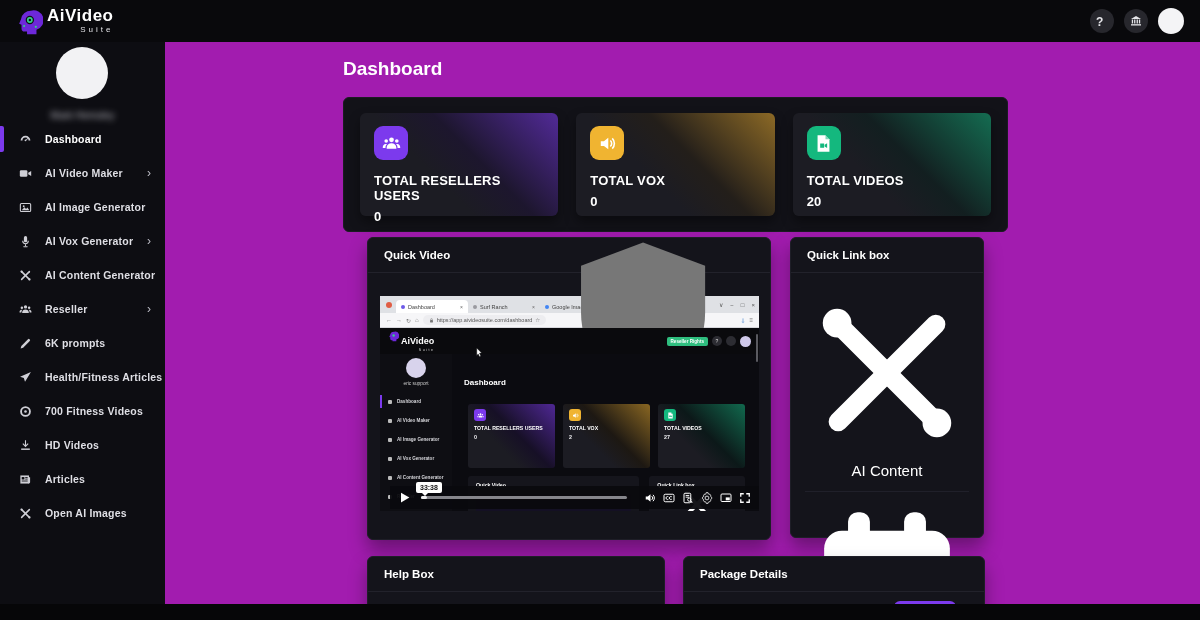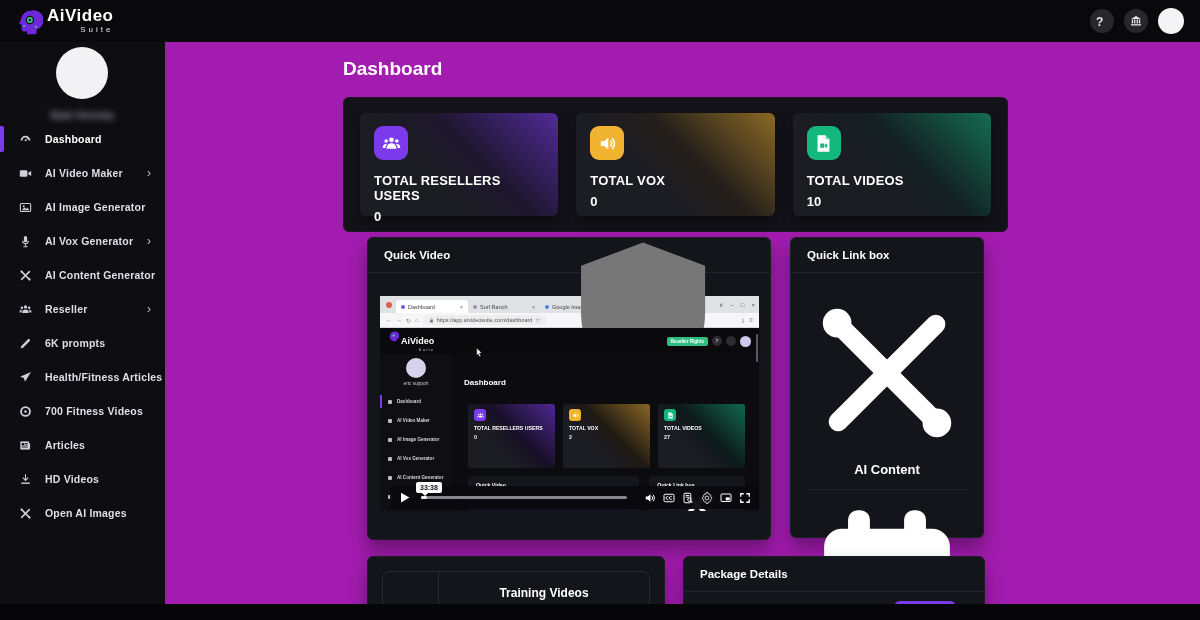--- a/index.html
+++ b/index.html
@@ -133,21 +133,21 @@
   .tooltip{position:absolute;left:36px;bottom:18px;background:#fff;color:#111;font-size:7px;font-weight:700;
     padding:2px 4px;border-radius:2px;z-index:12}
   .tooltip:after{content:"";position:absolute;left:6px;bottom:-3px;border:3px solid transparent;border-top-color:#fff;border-bottom:0}
 
   
   .ql-panel{left:790px;top:237px;width:194px;height:301px}
   .ql-body{padding:8px 14px}
   .qlink{display:block;text-align:center;padding:10px 0 12px;cursor:pointer;border-bottom:1px solid #20202a}
   .qlink:last-child{border-bottom:none}
   .ql-ic{width:22px;height:22px;margin:0 auto;color:#fff}
-  .ql-lb{margin-top:7px;font-size:13px;font-weight:700;color:#fff}
+  .ql-lb{margin-top:7px;font-size:15px;font-weight:400;color:#fff}
 
   
   .help-panel{left:367px;top:556px;width:298px;height:110px}
   .help-row{margin:14px 14px 0;border:1px solid #2a2a34;border-radius:8px;height:44px;display:flex;align-items:stretch;cursor:pointer}
   .help-ic-cell{width:56px;border-right:1px solid #2a2a34;display:flex;align-items:center;justify-content:center;color:#fff}
   .help-lb{flex:1;display:flex;align-items:center;justify-content:center;font-size:12px;font-weight:700;color:#fff}
   .pkg-panel{left:683px;top:556px;width:302px;height:110px}
   .pkg-btn{position:absolute;right:28px;top:44px;width:62px;height:30px;border-radius:6px;background:#7c3aed;
     display:flex;align-items:center;justify-content:center;color:#fff;cursor:pointer}
   .pkg-btn .gi{width:16px;height:12px}
@@ -287,42 +287,42 @@
             <svg viewBox="0 0 24 24">
               <circle cx="12" cy="12" r="8.2" fill="none" stroke="currentColor" stroke-width="3.4"></circle>
               <circle cx="12" cy="12" r="2.4"></circle>
             </svg>
           </span>
           <span class="slb">700 Fitness Videos</span>
         </div>
       <div class="srow">
           <span class="sic">
             <svg viewBox="0 0 24 24">
+              <path d="M11 2.5h2v8.7l3.2-3.2 1.4 1.4L12 15 6.4 9.4l1.4-1.4 3.2 3.2z"></path>
+              <rect x="4" y="17.5" width="16" height="2.6"></rect>
+            </svg>
+          </span>
+          <span class="slb">HD Videos</span>
+        </div>
+      <div class="srow">
+          <span class="sic">
+            <svg viewBox="0 0 24 24">
               <path d="M2.5 4.5h16v15h-16z"></path>
               <path d="M20.5 8v9.2a2.3 2.3 0 0 1-2 2.3h-1V8z"></path>
               <rect x="5" y="7.5" width="5" height="4.5" fill="#0d0d12"></rect>
               <rect x="11.5" y="7.5" width="4.5" height="1.6" fill="#0d0d12"></rect>
               <rect x="11.5" y="10.4" width="4.5" height="1.6" fill="#0d0d12"></rect>
               <rect x="5" y="14" width="11" height="1.6" fill="#0d0d12"></rect>
             </svg>
           </span>
           <span class="slb">Articles</span>
         </div>
       <div class="srow">
           <span class="sic">
             <svg viewBox="0 0 24 24">
-              <path d="M11 2.5h2v8.7l3.2-3.2 1.4 1.4L12 15 6.4 9.4l1.4-1.4 3.2 3.2z"></path>
-              <rect x="4" y="17.5" width="16" height="2.6"></rect>
-            </svg>
-          </span>
-          <span class="slb">HD Videos</span>
-        </div>
-      <div class="srow">
-          <span class="sic">
-            <svg viewBox="0 0 24 24">
               <rect x="10.6" y=".5" width="2.8" height="23" rx="1.4" transform="rotate(45 12 12)"></rect>
               <rect x="10.6" y=".5" width="2.8" height="23" rx="1.4" transform="rotate(-45 12 12)"></rect>
               <circle cx="4.7" cy="4.7" r="2.1"></circle>
               <circle cx="19.3" cy="19.3" r="2.1"></circle>
             </svg>
           </span>
           <span class="slb">Open AI Images</span>
         </div>
     </div>
   </nav>
@@ -363,21 +363,21 @@
           <span class="gi">
             <svg viewBox="0 0 24 24">
               <path d="M4.5 1.5h10l5 5v16h-15z"></path>
               <path d="M14.5 1.5v5h5z" fill="var(--cut,#15151c)" opacity=".55"></path>
               <path d="M7.8 12h5v5.4h-5z" fill="var(--cut,#15151c)"></path>
               <path d="M13.4 13.7l3.2-1.9v5.8l-3.2-1.9z" fill="var(--cut,#15151c)"></path>
             </svg>
           </span>
         </div>
       <div class="stat-lb">TOTAL VIDEOS</div>
-      <div class="stat-val">10</div>
+      <div class="stat-val">20</div>
     </div>
   </section>
 
   <section class="panel qv-panel">
     <div class="panel-hd">Quick Video</div>
 
     <div class="qv-player">
 
       <div class="br-tabbar">
         <span class="br-dot"></span>
@@ -615,20 +615,21 @@
               <rect x="2.8" y="4.2" width="18.4" height="17.3" rx="2.6"></rect>
               <rect x="6.3" y="1.5" width="3.2" height="5.4" rx="1.4"></rect>
               <rect x="14.5" y="1.5" width="3.2" height="5.4" rx="1.4"></rect>
               <rect x="6" y="10.5" width="12" height="3.4" fill="var(--cut,#15151c)"></rect>
             </svg></span></a>
 
     </div>
   </section>
 
   <section class="panel help-panel">
+    <div class="panel-hd">Help Box</div>
     <div class="help-row">
       <span class="help-ic-cell"></span>
       <span class="help-lb">Training Videos</span>
     </div>
   </section>
 
   <section class="panel pkg-panel">
     <div class="panel-hd">Package Details</div>
     <span class="pkg-btn">
         <span class="gi">

